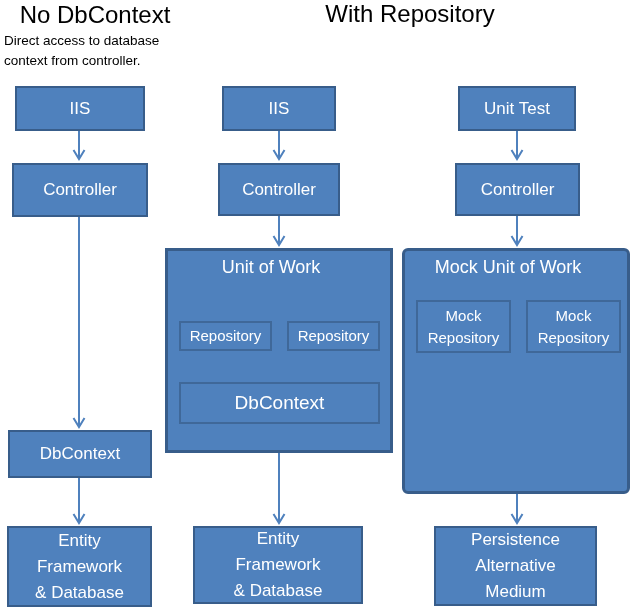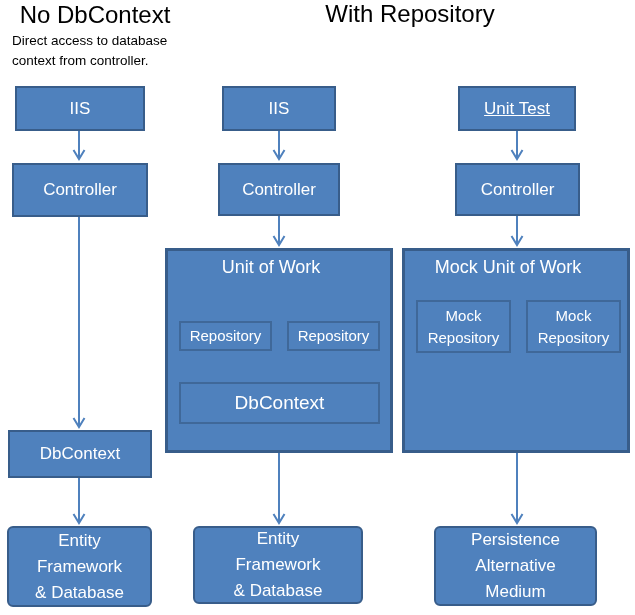--- a/index.html
+++ b/index.html
@@ -86,21 +86,20 @@
     font-size: 15px;
     line-height: 22px;
   }
   .inner-box.wide { font-size: 19px; }
   .multiline {
     display: flex;
     flex-direction: column;
     align-items: center;
     justify-content: center;
     line-height: 26px;
-    border-radius: 6px;
   }
 </style>
 </head>
 <body>
 
 <div class="canvas">
 
   <svg class="arrows" viewBox="0 0 635 615" xmlns="http://www.w3.org/2000/svg">
     <defs>
       <marker id="ah" markerWidth="14" markerHeight="14" refX="10" refY="6.5" orient="auto" markerUnits="userSpaceOnUse">
@@ -115,21 +114,21 @@
     <line x1="279" y1="131" x2="279" y2="159" marker-end="url(#ah)"></line>
     <line x1="279" y1="216" x2="279" y2="245" marker-end="url(#ah)"></line>
     <line x1="279" y1="453" x2="279" y2="523" marker-end="url(#ah)"></line>
 
     <line x1="517" y1="131" x2="517" y2="159" marker-end="url(#ah)"></line>
     <line x1="517" y1="216" x2="517" y2="245" marker-end="url(#ah)"></line>
     <line x1="517" y1="453" x2="517" y2="523" marker-end="url(#ah)"></line>
   </svg>
 
   <div class="heading" style="left:10px; top:1px; width:170px;">No DbContext</div>
-  <div class="subtitle" style="left:12px; top:31px; width:172px;">Direct access to database context from controller.</div>
+  <div class="subtitle" style="left:4px; top:31px; width:172px;">Direct access to database context from controller.</div>
 
   <div class="heading" style="left:250px; top:0px; width:320px;">With Repository</div>
 
   <div class="box" style="left:15px; top:86px; width:130px; height:45px;">IIS</div>
   <div class="box" style="left:12px; top:163px; width:136px; height:54px;">Controller</div>
   <div class="box" style="left:8px; top:430px; width:144px; height:48px;">DbContext</div>
   <div class="box multiline" style="left:7px; top:526px; width:145px; height:81px;">
     <span>Entity</span>
     <span>Framework</span>
     <span>&amp; Database</span>
@@ -144,24 +143,24 @@
     <div class="inner-box" style="left:119px; top:70px; width:93px; height:30px;">Repository</div>
     <div class="inner-box wide" style="left:11px; top:131px; width:201px; height:42px;">DbContext</div>
   </div>
 
   <div class="box multiline" style="left:193px; top:526px; width:170px; height:78px;">
     <span>Entity</span>
     <span>Framework</span>
     <span>&amp; Database</span>
   </div>
 
-  <div class="box" style="left:458px; top:86px; width:118px; height:45px;text-decoration:underline;">Unit Test</div>
+  <div class="box" style="left:458px; top:86px; width:118px; height:45px;">Unit Test</div>
   <div class="box" style="left:455px; top:163px; width:125px; height:53px;">Controller</div>
 
-  <div class="container-box" style="left:402px; top:248px; width:228px; height:205px;">
+  <div class="container-box" style="left:402px; top:248px; width:228px; height:246px;border-radius:6px;">
     <div class="container-title">Mock Unit of Work</div>
     <div class="inner-box" style="left:11px; top:49px; width:95px; height:53px;">
       <span>Mock</span>
       <span>Repository</span>
     </div>
     <div class="inner-box" style="left:121px; top:49px; width:95px; height:53px;">
       <span>Mock</span>
       <span>Repository</span>
     </div>
   </div>

